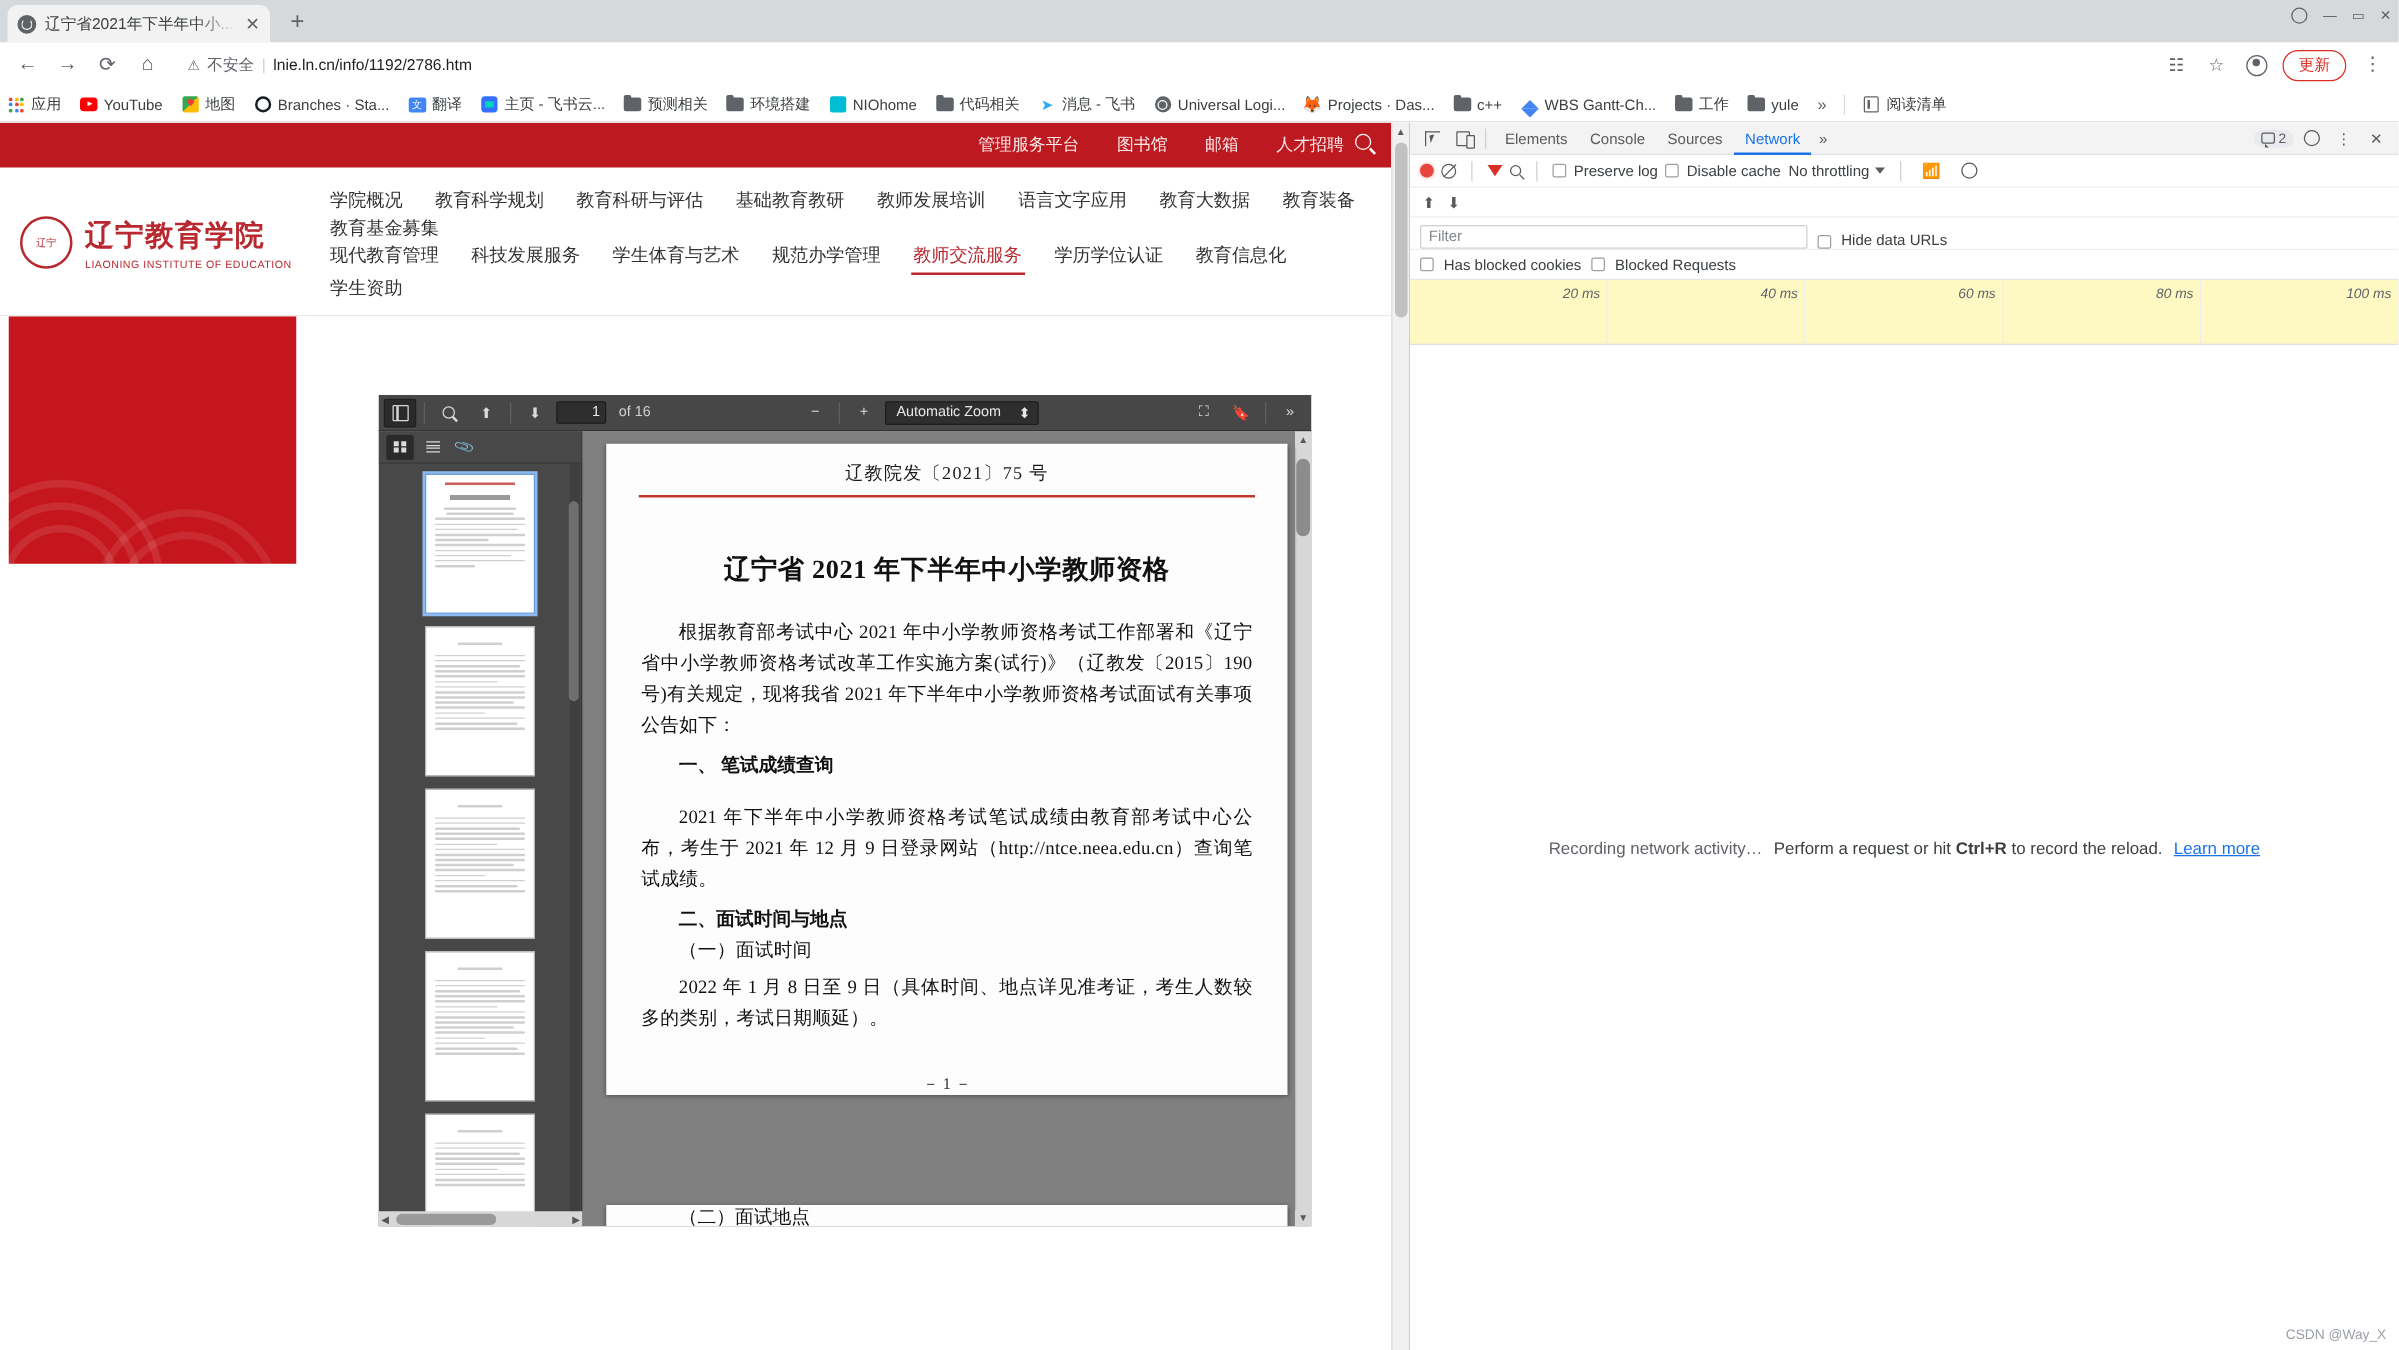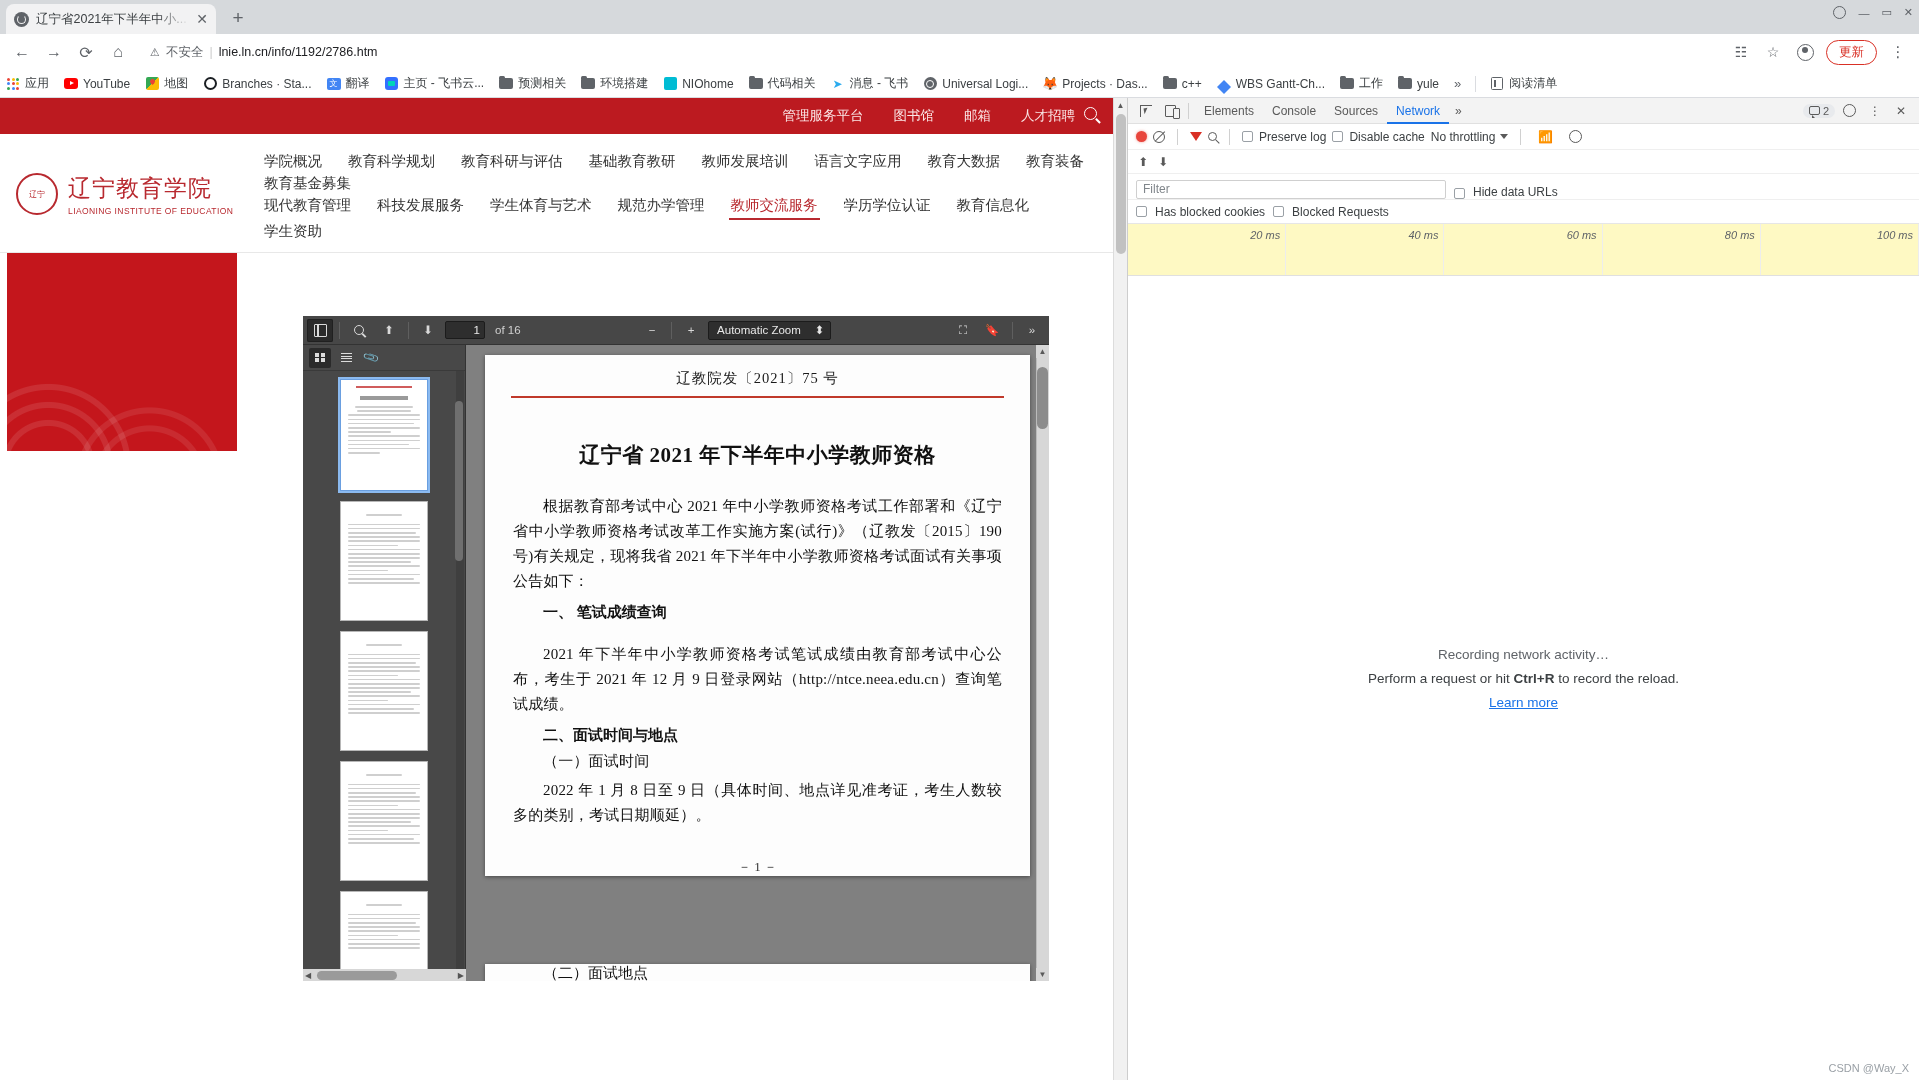--- a/index.html
+++ b/index.html
@@ -122,21 +122,21 @@
   .mag { width:13px;height:13px;border:1.8px solid #fff;border-radius:50%;position:relative;display:inline-block;}
   .mag::after{content:"";position:absolute;width:1.8px;height:6px;background:#fff;transform:rotate(-45deg);right:-2.5px;bottom:-4.5px;}
 
   .site-header { display: flex; background:#fff; padding: 12px 0 10px 0; border-bottom:1px solid #e8e8e8;}
   .logo-box { width: 262px; display: flex; align-items: center; padding-left: 16px; gap: 10px;}
   .logo-seal {
     width: 42px; height: 42px; border: 2px solid #b8292f; border-radius: 50%;
     display:flex;align-items:center;justify-content:center;color:#b8292f;font-size:8px;
     flex:none; font-family:"Liberation Serif", serif;
   }
-  .logo-text-cn { font-family:"Liberation Serif", serif; font-size: 23px; color:#b8292f; letter-spacing: 1px; font-weight:normal;}
+  .logo-text-cn { font-family:"Liberation Serif", serif; font-size: 23px; color:#b8292f; letter-spacing: 1px; font-weight:bold;}
   .logo-text-en { font-size: 8.5px; color:#b8292f; letter-spacing: 0.4px; margin-top:2px;}
   .navmenu { flex:1; padding-top: 4px; }
   .navrow { display: flex; flex-wrap: wrap; gap: 0 22px; font-size: 14.5px; color:#333; line-height: 22px; }
   .navitem { white-space: nowrap; padding: 0 2px; }
   .navitem.active { color:#b8292f; border-bottom: 2px solid #b8292f; padding-bottom:2px;}
 
   .site-hero { position: relative; height: 220px; overflow: hidden; background:#fff;}
   .hero-red { position: absolute; left: 7px; top: 0; width: 230px; height: 198px; background: #c4161c; }
   .hero-wave {
     position:absolute; left:7px; top:95px; width:230px; height:103px;
@@ -269,21 +269,21 @@
   }
   .dt-types { height:26px; display:flex; align-items:center; gap:9px; padding:0 8px; font-size:12px; color:#3c4043; border-bottom:1px solid #efefef;}
   .type-chip { padding:1px 5px; border-radius:3px; }
   .type-chip.sel { background:#dadce0; }
   .type-sep { width:1px;height:14px;background:#dcdcdc;}
   .dt-cb-row { height:24px; display:flex; align-items:center; gap:8px; padding:0 8px; font-size:12px; color:#3c4043; border-bottom:1px solid #e6e6e6;}
 
   .dt-timeline { height:52px; border-bottom:1px solid #e0e0e0; display:flex; position:relative; background:#fef9c3;font-style:italic;}
   .tl-cell { flex:1; border-right:1px solid #ededed; position:relative;}
   .tl-label { position:absolute; right:5px; top:5px; font-size:11px; color:#5f6368;}
-  .dt-pane { flex:1; display:flex; align-items:center; justify-content:center; flex-direction:column; background:#fff; gap:9px;}
+  .dt-pane { flex:1; display:flex; align-items:center; justify-content:center; flex-direction:row; background:#fff; gap:9px;}
   .pane-t1 { font-size:13.5px; color:#5f6368;}
   .pane-t2 { font-size:13.5px; color:#3c4043;}
   .pane-t2 b { font-weight:bold; }
   .pane-link { font-size:13.5px; color:#1a73e8; text-decoration:underline;}
   .watermark { position:absolute; right:10px; bottom:6px; font-size:11px; color:#9aa0a6;}
 </style>
 </head>
 <body>
 
 <div class="browser">

